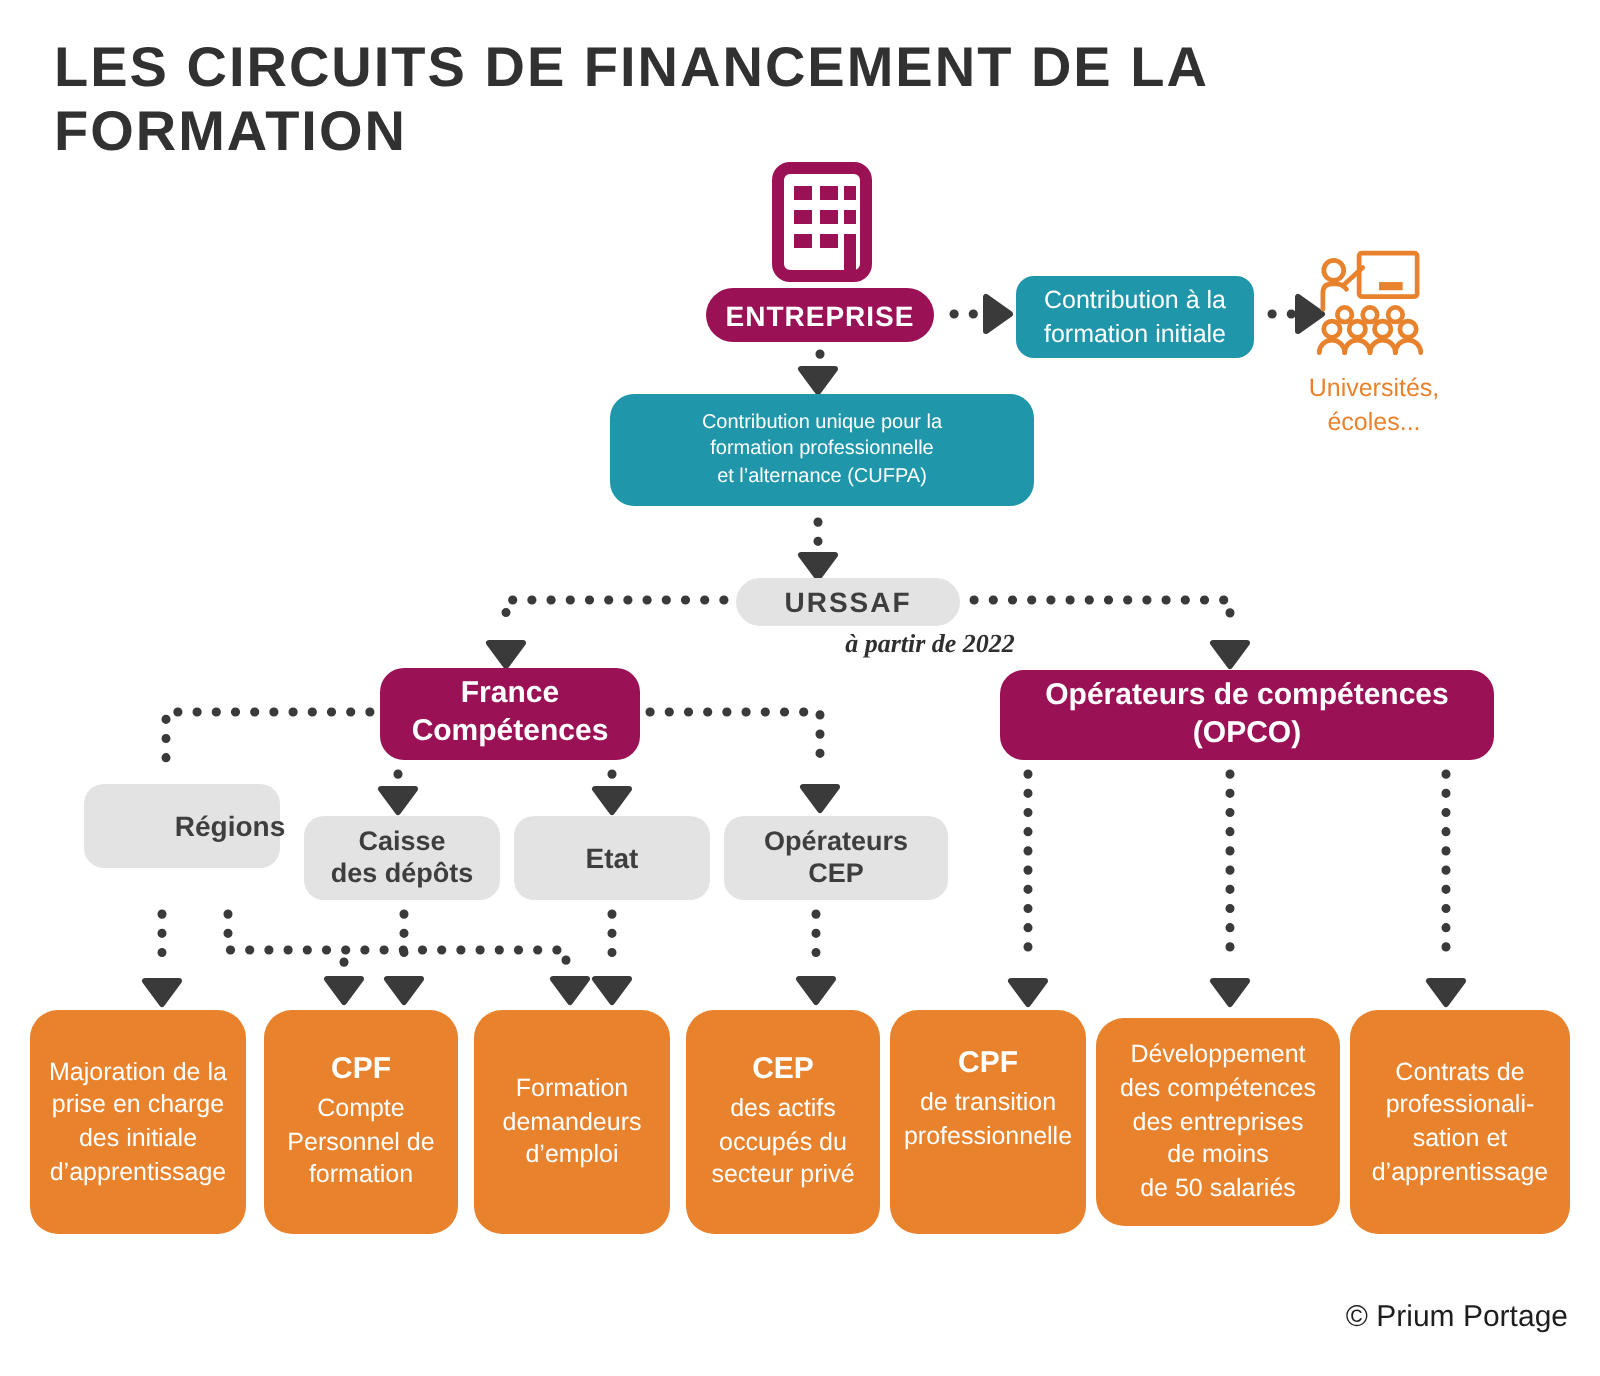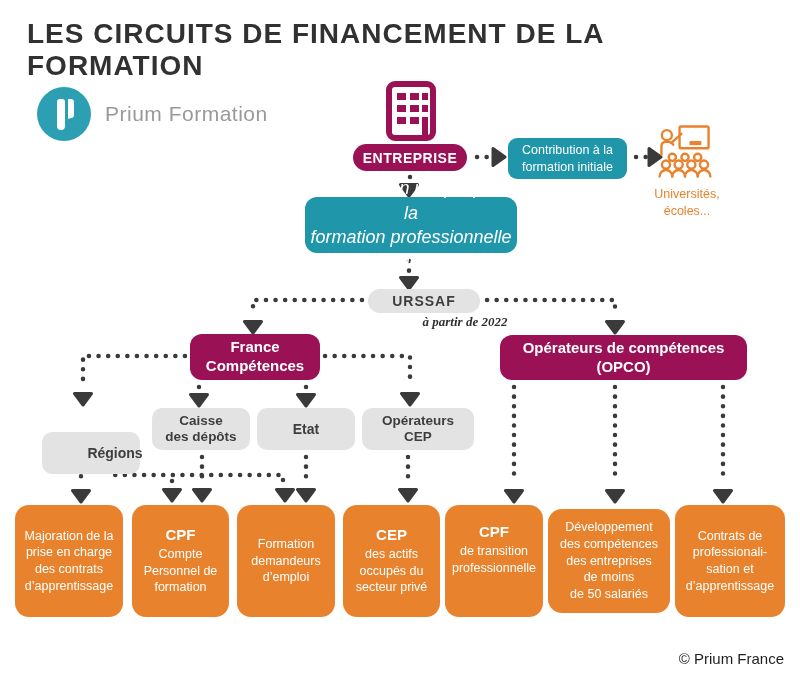--- a/index.html
+++ b/index.html
@@ -35,28 +35,20 @@
               color:var(--orange);font-size:12.5px;line-height:1.35;white-space:pre-line;}
   .footer{position:absolute;right:16px;top:650px;font-size:15px;color:var(--footer-color);}
 </style>
 </head>
 <body>
 
 <div class="canvas">
 
   <h1 class="title">LES CIRCUITS DE FINANCEMENT DE LA FORMATION</h1>
 
-  <div class="logo">
-    <svg width="56" height="56" viewBox="0 0 56 56">
-      <circle cx="28" cy="28" r="27" fill="var(--teal-logo)"></circle>
-      <path d="M21 16 q0-3 3-3 h2 q3 0 3 3 v24 q0 4-4 4 t-4-4 Z" fill="#fff"></path>
-      <path d="M32 13 h3 q3 0 3 3 v13 q0 3-3 3 l-3 1 Z" fill="#fff"></path>
-    </svg>
-    <span class="logo-text">Prium Formation</span>
-  </div>
 
   <svg class="connectors" width="800" height="688">
     <g class="dots">
       <path d="M410 177 L410 178"></path>
       <path d="M477 157 L487 157"></path>
       <path d="M636 157 L646 157"></path>
       <path d="M409 261 L409 272"></path>
       <path d="M362 300 L253 300 L253 313"></path>
       <path d="M487 300 L615 300 L615 313"></path>
       <path d="M185 356 L83 356 L83 383"></path>
@@ -134,45 +126,45 @@
     </g>
   </svg>
   <div class="univ-label">Universités,
 écoles...</div>
 
   <div class="box teal" style="left:508px;top:138px;width:119px;height:41px;border-radius:9px;font-size:12.5px;line-height:1.3;">Contribution à la
 formation initiale</div>
 
   <div class="box magenta" style="left:353px;top:144px;width:114px;height:27px;border-radius:14px;font-size:14px;letter-spacing:.5px;">ENTREPRISE</div>
 
-  <div class="box teal" style="left:305px;top:197px;width:212px;height:56px;border-radius:12px;font-size:18px;line-height:1.35;font-style:italic;">Contribution unique pour la
+  <div class="box teal" style="left:305px;top:197px;width:212px;height:56px;border-radius:12px;font-size:10px;line-height:1.35;">Contribution unique pour la
 formation professionnelle
 et l’alternance (CUFPA)</div>
 
   <div class="box gray" style="left:368px;top:289px;width:112px;height:24px;border-radius:12px;font-size:14px;letter-spacing:1px;">URSSAF</div>
   <div class="note">à partir de 2022</div>
 
   <div class="box magenta" style="left:190px;top:334px;width:130px;height:46px;border-radius:12px;font-size:15px;line-height:1.25;">France
 Compétences</div>
 
   <div class="box magenta" style="left:500px;top:335px;width:247px;height:45px;border-radius:12px;font-size:15px;line-height:1.25;">Opérateurs de compétences
 (OPCO)</div>
 
-  <div class="box gray" style="left:42px;top:432px;width:98px;height:42px;border-radius:10px;font-size:14px;padding-left:48px;">Régions</div>
+  <div class="box gray" style="left:42px;top:392px;width:98px;height:42px;border-radius:10px;font-size:14px;padding-left:48px;">Régions</div>
   <div class="box gray" style="left:152px;top:408px;width:98px;height:42px;border-radius:10px;font-size:13.5px;line-height:1.2;">Caisse
 des dépôts</div>
   <div class="box gray" style="left:257px;top:408px;width:98px;height:42px;border-radius:10px;font-size:14px;">Etat</div>
   <div class="box gray" style="left:362px;top:408px;width:112px;height:42px;border-radius:10px;font-size:13.5px;line-height:1.2;">Opérateurs
 CEP</div>
 
   <div class="box orange" style="left:15px;top:505px;width:108px;height:112px;">
     
     <div class="b">Majoration de la
 prise en charge
-des contrats
+des initiale
 d’apprentissage</div>
   </div>
   <div class="box orange" style="left:132px;top:505px;width:97px;height:112px;">
     <div class="t">CPF</div>
     <div class="b">Compte
 Personnel de
 formation</div>
   </div>
   <div class="box orange" style="left:237px;top:505px;width:98px;height:112px;">
     
@@ -200,15 +192,15 @@
 de 50 salariés</div>
   </div>
   <div class="box orange" style="left:675px;top:505px;width:110px;height:112px;">
     
     <div class="b">Contrats de
 professionali-
 sation et
 d’apprentissage</div>
   </div>
 
-  <div class="footer">© Prium France</div>
+  <div class="footer">© Prium Portage</div>
 
 </div>
 
 </body></html>

